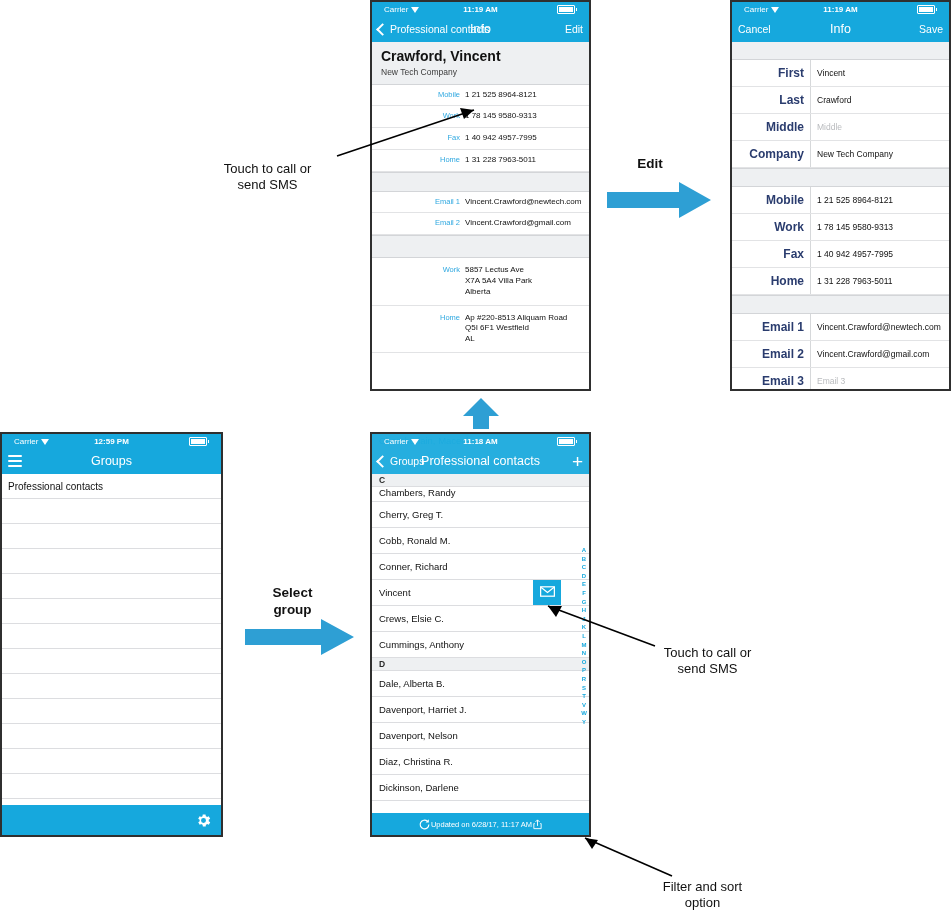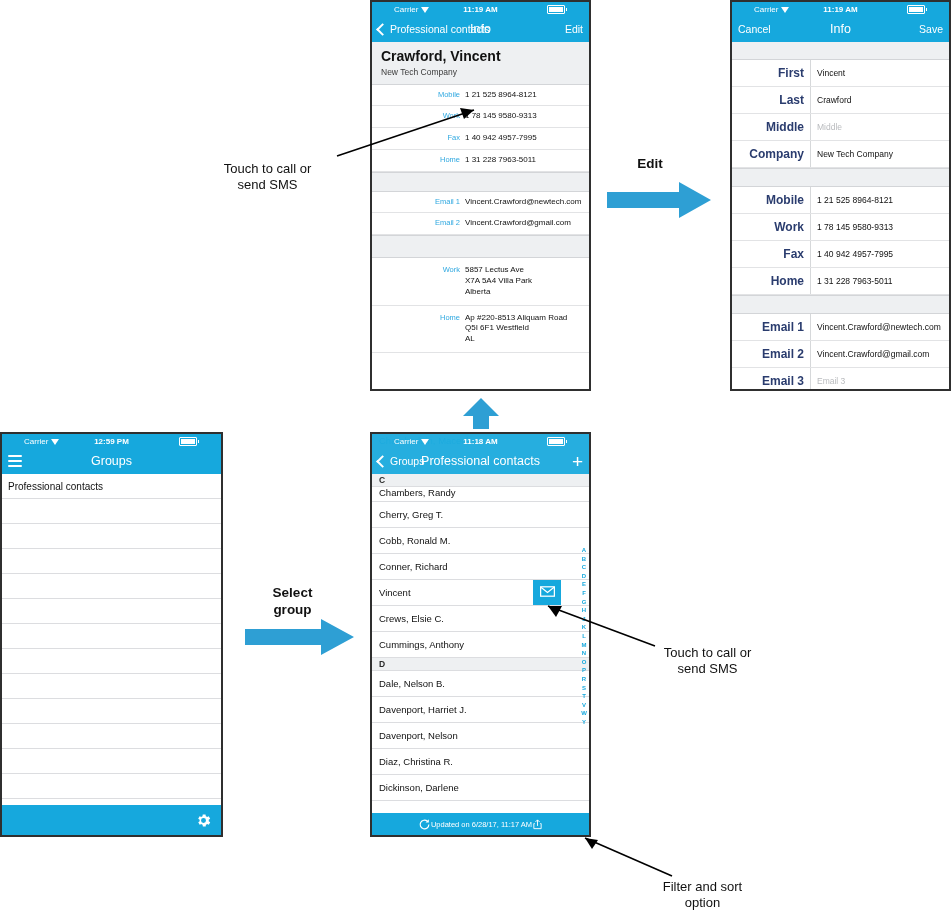--- a/index.html
+++ b/index.html
@@ -2,21 +2,21 @@
 <html><head>
 <meta charset="utf-8">
 <style>
   html,body{margin:0;padding:0;background:#ffffff;}
   body{width:951px;height:921px;position:relative;overflow:hidden;
        font-family:"Liberation Sans",sans-serif;color:#111;}
 
   
   .phone{position:absolute;background:#ffffff;border:2px solid #2f2f2f;box-sizing:border-box;overflow:hidden;}
   .statusbar{height:14px;background:#16a8dd;color:#ffffff;font-size:8px;
-             display:flex;align-items:center;padding:0 22px;box-sizing:border-box;position:relative;}
+             display:flex;align-items:center;padding:0 12px;box-sizing:border-box;position:relative;}
   .sb-left{display:flex;align-items:center;gap:3px;}
   .sb-time{position:absolute;left:0;right:0;text-align:center;font-weight:bold;font-size:8px;}
   .sb-right{margin-left:auto;display:flex;align-items:center;}
   .wifi{display:inline-block;width:8px;height:7px;position:relative;}
   .wifi:before{content:"";position:absolute;left:0;top:1px;width:0;height:0;
        border-left:4px solid transparent;border-right:4px solid transparent;border-top:6px solid #fff;}
   .batt{width:16px;height:7px;border:1px solid #ffffff;border-radius:1px;position:relative;}
   .batt:after{content:"";position:absolute;left:1px;top:1px;bottom:1px;right:1px;background:#fff;}
   .batt-tip{width:1px;height:3px;background:#fff;margin-left:1px;}
 
@@ -331,21 +331,21 @@
           </div>
         </div>
         <div class="crow">
           <span>Crews, Elsie C.</span>
         </div>
         <div class="crow">
           <span>Cummings, Anthony</span>
         </div>
         <div class="sechdr">D</div>
         <div class="crow">
-          <span>Dale, Nelson B.</span>
+          <span>Dale, Alberta B.</span>
         </div>
         <div class="crow">
           <span>Davenport, Harriet J.</span>
         </div>
         <div class="crow">
           <span>Davenport, Nelson</span>
         </div>
         <div class="crow">
           <span>Diaz, Christina R.</span>
         </div>

